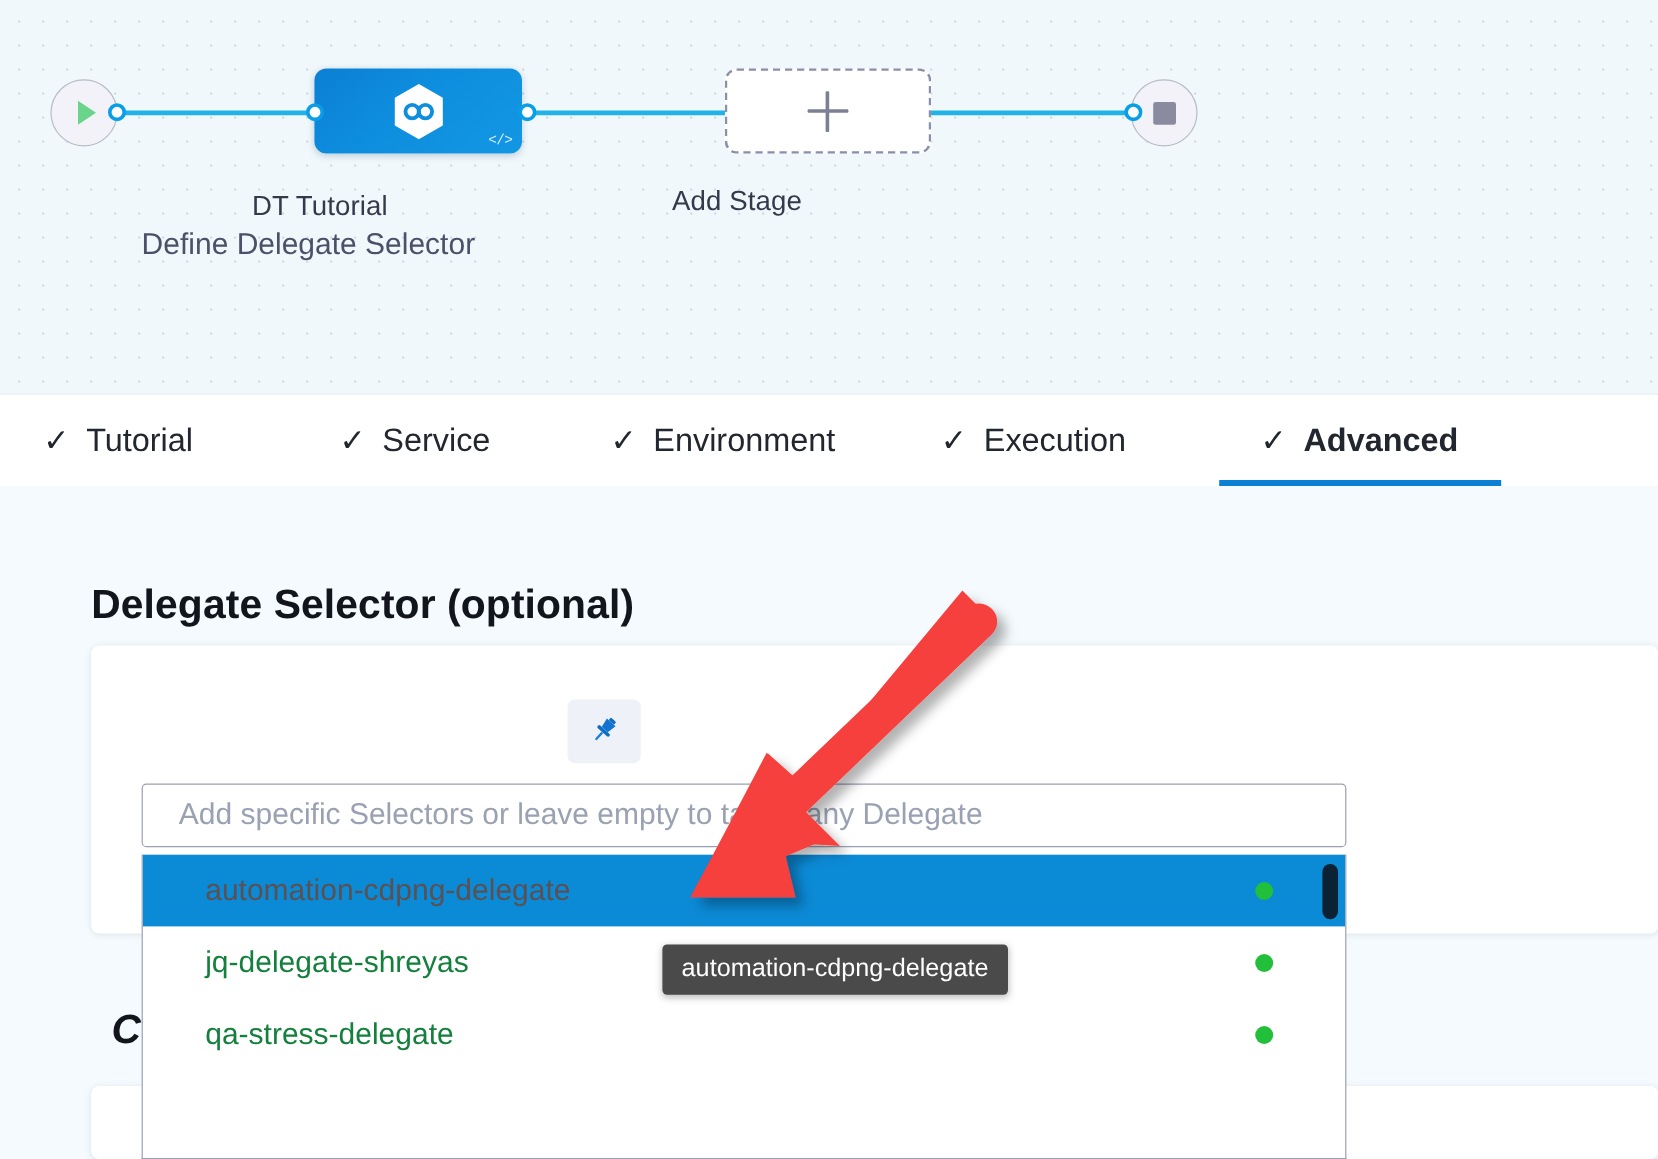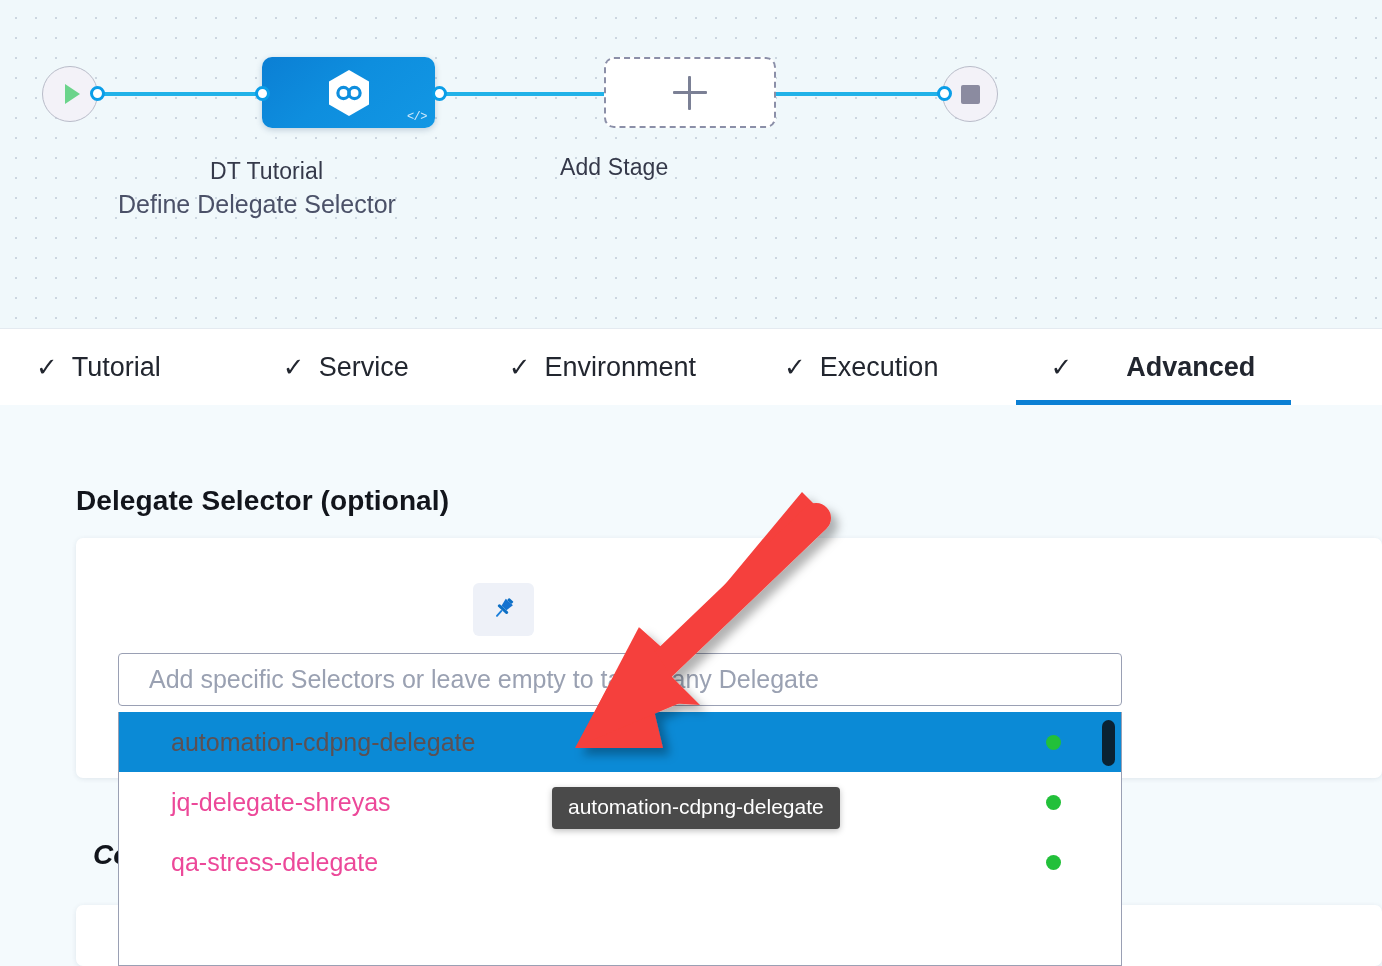--- a/index.html
+++ b/index.html
@@ -172,21 +172,21 @@
     font-size: 27px;
     color: #22262f;
     white-space: nowrap;
   }
   .tab .tick {
     font-size: 26px;
     line-height: 1;
     color: #22262f;
     font-weight: 400;
   }
-  .tab.active .label { font-weight: bold; margin-left: 40px; }
+  .tab.active .label { font-weight: bold; }
   .tab .underline {
     display: none;
     position: absolute;
     left: 0; right: 0; bottom: 0;
     height: 5px;
     background: #0b7fd4;
   }
   .tab.active .underline { display: block; }
 
   
@@ -194,21 +194,21 @@
     position: absolute;
     left: 0; top: 405px;
     width: 1382px;
     height: 561px;
     background: #f4fafd;
     overflow: hidden;
   }
 
   .section-title {
     position: absolute;
-    font-size: 28px;
+    font-size: 34px;
     font-weight: bold;
     color: #12151c;
     letter-spacing: 0.1px;
     white-space: nowrap;
   }
   .section-title.t1 { left: 76px; top: 80px; }
   .section-title.t2 { left: 93px; top: 434px; font-style: italic; }
 
   .card {
     position: absolute;
@@ -267,21 +267,21 @@
     overflow: hidden;
     z-index: 20;
   }
   .dd-item {
     position: relative;
     height: 60px;
     display: flex;
     align-items: center;
     padding: 0 0 0 52px;
     font-size: 25px;
-    color: #ec4899;
+    color: #15803d;
     cursor: pointer;
     user-select: none;
   }
   .dd-item.selected {
     background: #0b8ad6;
     color: #5c5052;
   }
   .dd-dot {
     position: absolute;
     right: 60px;

